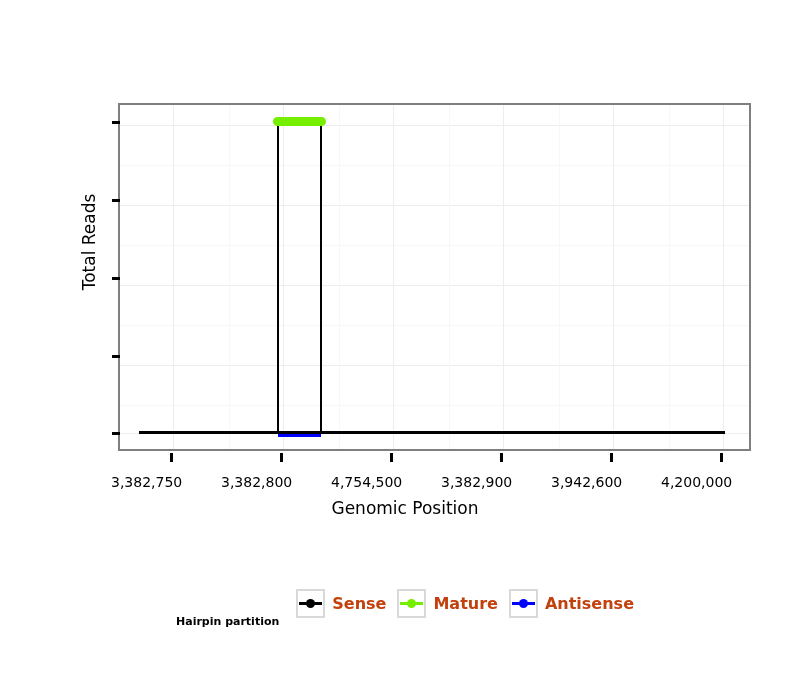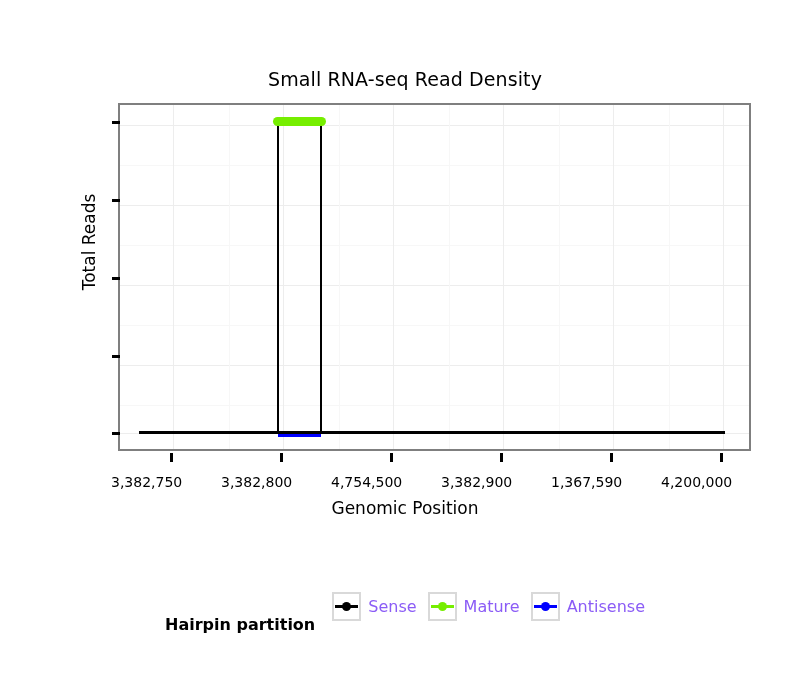--- a/index.html
+++ b/index.html
@@ -114,21 +114,21 @@
   
   #legend {
     position:absolute;
     left:0; top:579px; width:810px;
     display:flex;
     justify-content:center;
     align-items:center;
     gap:11px;
   }
   #legend-title {
-    font-size:16px;
+    font-size:11px;
     font-weight:bold;
     color:#000;
     margin-right:6px;
     margin-top:36px;
   }
   .legend-entry {
     display:flex;
     align-items:center;
     gap:7px;
   }
@@ -147,30 +147,30 @@
   }
   .legend-key .key-point {
     position:absolute;
     left:50%; top:50%;
     width:9px; height:9px;
     margin-left:-4.5px; margin-top:-4.5px;
     border-radius:50%;
   }
   .legend-label {
     font-size:16px;
-    color:#8b5cf6;
+    color:#c2410c;
     white-space:nowrap;
+    font-weight:bold;
   }
 </style>
 </head>
 <body>
 
 <div id="figure">
 
-  <div id="chart-title">Small RNA-seq Read Density</div>
 
   <div id="y-axis-title">Total Reads</div>
 
   <div id="panel">
     <div id="panel-inner">
 
       <div class="grid-major-y" style="top:20px;"></div>
       <div class="grid-minor-y" style="top:60px;"></div>
       <div class="grid-major-y" style="top:100px;"></div>
       <div class="grid-minor-y" style="top:140px;"></div>
@@ -213,21 +213,21 @@
   <div class="xtick-mark" style="left:280px;"></div>
   <div class="xtick-mark" style="left:390px;"></div>
   <div class="xtick-mark" style="left:500px;"></div>
   <div class="xtick-mark" style="left:610px;"></div>
   <div class="xtick-mark" style="left:720px;"></div>
 
   <div class="xtick-label" style="left:171px;">3,382,750</div>
   <div class="xtick-label" style="left:281px;">3,382,800</div>
   <div class="xtick-label" style="left:391px;">4,754,500</div>
   <div class="xtick-label" style="left:501px;">3,382,900</div>
-  <div class="xtick-label" style="left:611px;">1,367,590</div>
+  <div class="xtick-label" style="left:611px;">3,942,600</div>
   <div class="xtick-label" style="left:721px;">4,200,000</div>
 
   <div id="x-axis-title">Genomic Position</div>
 
   <div id="legend">
     <div id="legend-title">Hairpin partition</div>
 
     <div class="legend-entry">
       <div class="legend-key">
         <div class="key-line" style="background:#000000;"></div>

